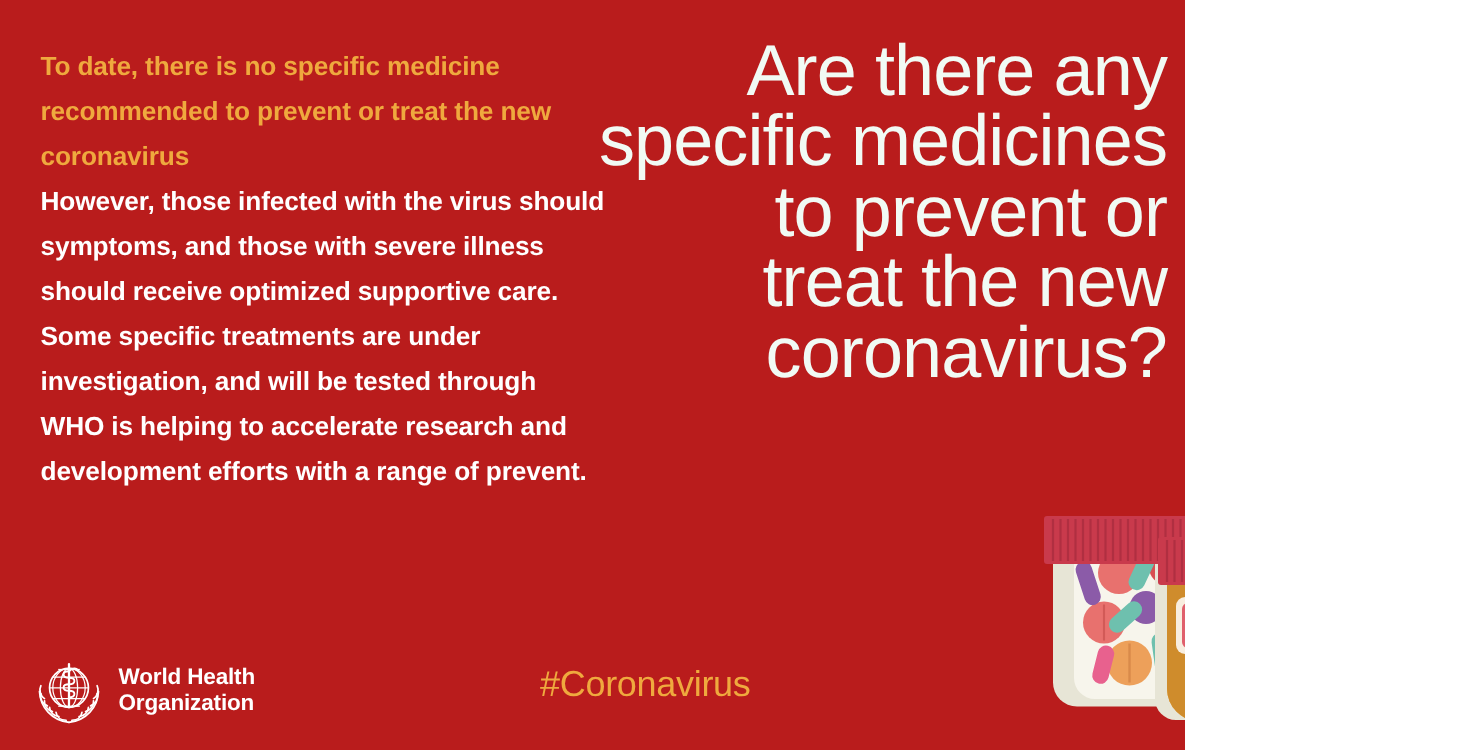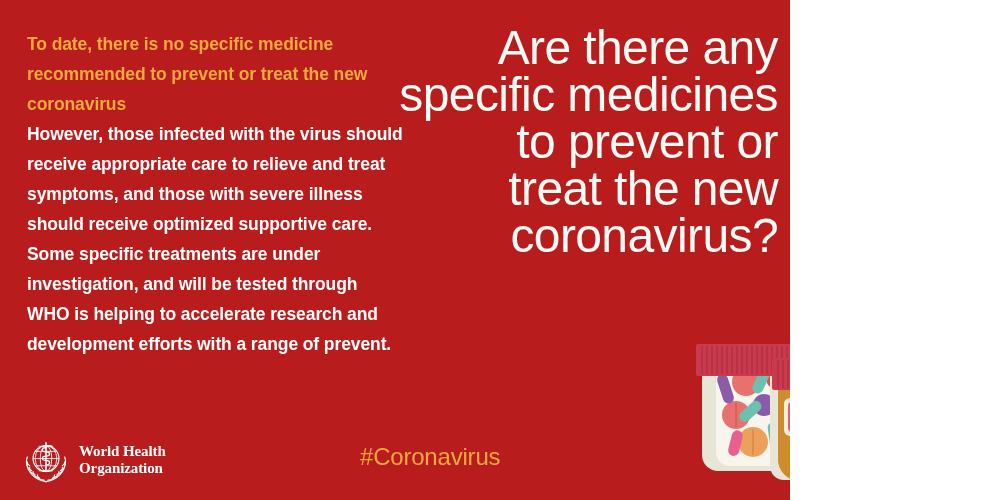--- a/index.html
+++ b/index.html
@@ -67,41 +67,40 @@
     gap: 9px;
   }
   #who-emblem { width: 48px; height: 48px; display:block; }
   #who-wordmark {
     font-size: 15px;
     font-weight: bold;
     line-height: 17px;
     color: #ffffff;
     letter-spacing: -0.1px;
   }
-  #who-wordmark div { white-space: nowrap; font-family: Liberation Serif, serif; }
+  #who-wordmark div { white-space: nowrap; }
 
   
   #bottles {
     position: absolute;
     left: 690px; top: 270px;
     width: 296px; height: 230px;
   }
   #bottles svg { display:block; }
 </style>
 </head>
 <body>
 
 <div id="poster">
 
   <div id="body-copy">
     <div class="copy-line accent">To date, there is no specific medicine</div>
     <div class="copy-line accent">recommended to prevent or treat the new</div>
     <div class="copy-line accent">coronavirus</div>
     <div class="copy-line">However, those infected with the virus should</div>
-    <div class="copy-line">receive appropriate care to relieve and treat</div>
     <div class="copy-line">symptoms, and those with severe illness</div>
     <div class="copy-line">should receive optimized supportive care.</div>
     <div class="copy-line">Some specific treatments are under</div>
     <div class="copy-line">investigation, and will be tested through</div>
     <div class="copy-line">WHO is helping to accelerate research and</div>
     <div class="copy-line">development efforts with a range of prevent.</div>
   </div>
 
   <div id="headline">
     <div class="headline-line">Are there any</div>

